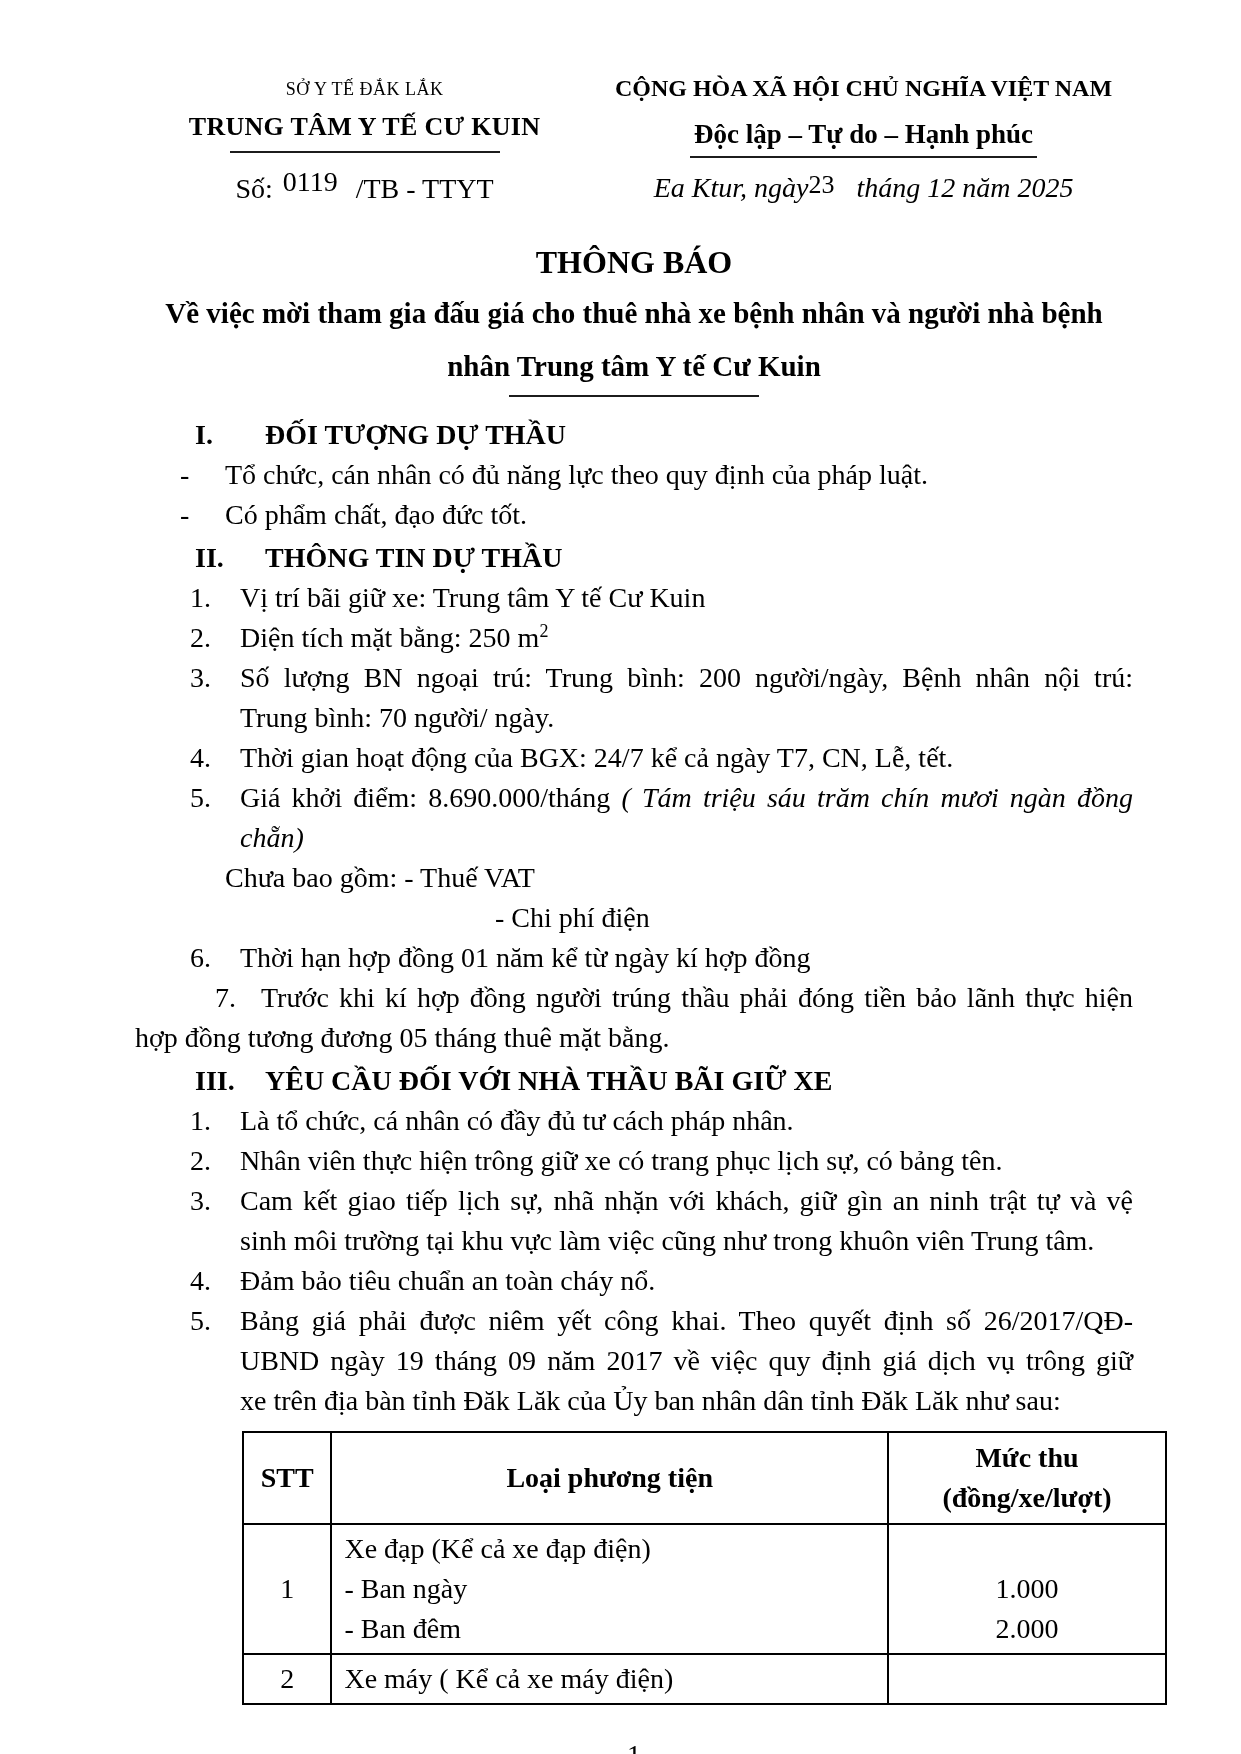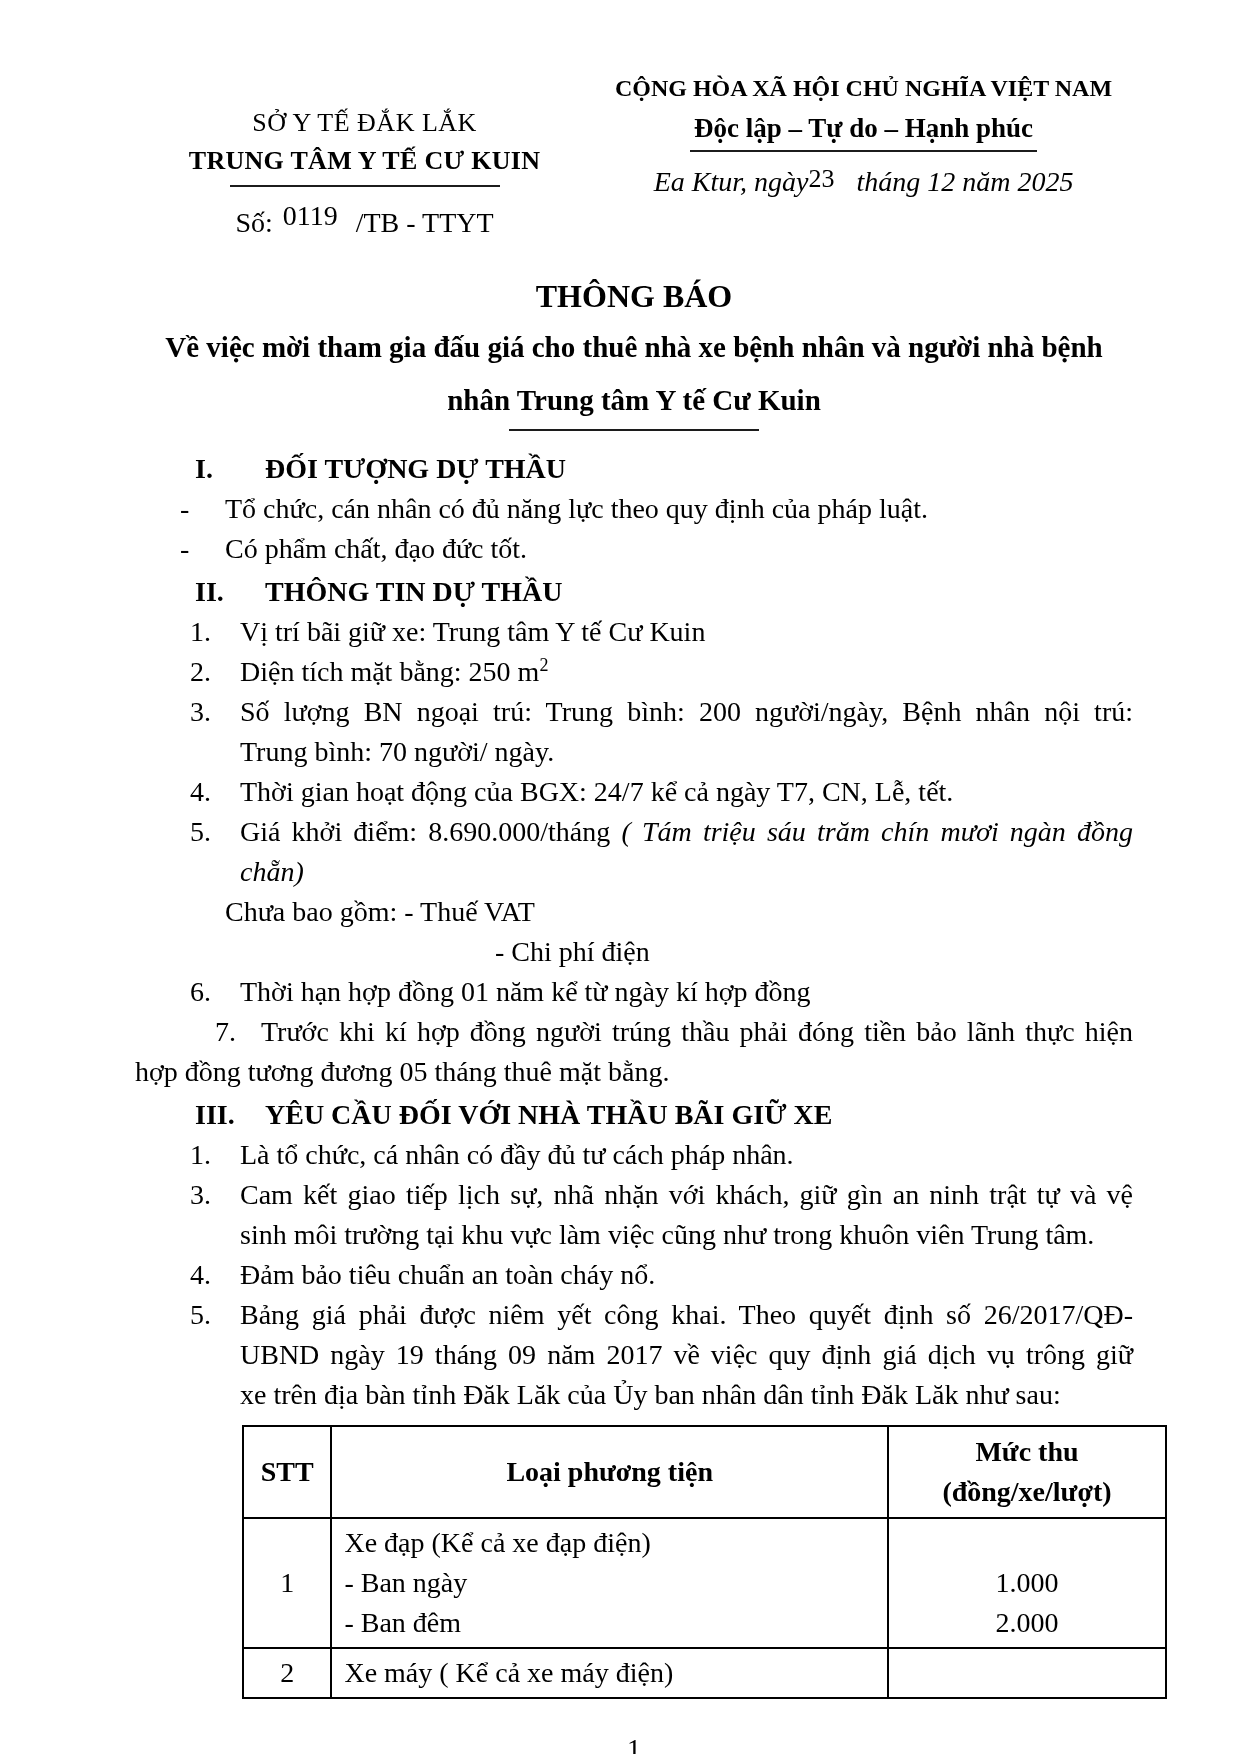--- a/index.html
+++ b/index.html
@@ -7,25 +7,25 @@
     width:1241px;height:1754px;background:#ffffff;margin:0 auto;
     font-family:"Liberation Serif","DejaVu Serif",serif;color:#000;
     overflow:hidden;position:relative;box-sizing:border-box;
   }
   .inner{padding:70px 108px 0 135px;}
 
   
   .hdr{display:flex;}
   .hdr-left{width:46%;text-align:center;}
   .hdr-right{width:54%;text-align:center;}
-  .hl1{font-size:26px;line-height:38px;letter-spacing:.5px;margin-top:34px;}
+  .hl1{font-size:18px;line-height:38px;letter-spacing:.5px;}
   .hl2{font-size:26px;font-weight:bold;line-height:38px;letter-spacing:.3px;}
   .hrule{width:270px;border-top:2px solid #1c1c1c;margin:5px auto 0;}
   .hr1{font-size:24px;font-weight:bold;line-height:36px;}
-  .hr2-wrap{margin-top:2px;}
+  .hr2-wrap{margin-top:8px;}
   .hr2{font-size:27px;font-weight:bold;line-height:40px;display:inline-block;
        border-bottom:2px solid #1c1c1c;padding:0 4px 2px;}
   .so-line{margin-top:20px;font-size:28px;white-space:nowrap;}
   .so-num{position:relative;top:-7px;margin:0 18px 0 10px;}
   .date-line{margin-top:14px;font-size:28px;font-style:italic;white-space:nowrap;}
   .date-day{font-style:normal;position:relative;top:-4px;font-size:26px;margin-right:22px;}
 
   
   .title{text-align:center;margin-top:36px;font-size:32px;font-weight:bold;line-height:42px;}
   .subtitle{text-align:center;font-size:29px;font-weight:bold;line-height:45px;margin-top:8px;}
@@ -133,20 +133,23 @@
         <span class="num">7.</span><span>Trước khi kí hợp đồng người trúng thầu phải đóng tiền bảo lãnh thực hiện</span>
       </div>
       <div>hợp đồng tương đương 05 tháng thuê mặt bằng.</div>
 
       <div class="sec">
         <span class="numeral">III.</span><span>YÊU CẦU ĐỐI VỚI NHÀ THẦU BÃI GIỮ XE</span>
       </div>
       <div class="ni">
         <span class="num">1.</span><span>Là tổ chức, cá nhân có đầy đủ tư cách pháp nhân.</span>
       </div>
+      <div class="ni">
+        <span class="num">2.</span><span>Nhân viên thực hiện trông giữ xe có trang phục lịch sự, có bảng tên.</span>
+      </div>
       <div class="ni jline">
         <span class="num">3.</span><span>Cam kết giao tiếp lịch sự, nhã nhặn với khách, giữ gìn an ninh trật tự và vệ</span>
       </div>
       <div class="cont">sinh môi trường tại khu vực làm việc cũng như trong khuôn viên Trung tâm.</div>
       <div class="ni">
         <span class="num">4.</span><span>Đảm bảo tiêu chuẩn an toàn cháy nổ.</span>
       </div>
       <div class="ni jline">
         <span class="num">5.</span><span>Bảng giá phải được niêm yết công khai. Theo quyết định số 26/2017/QĐ-</span>
       </div>

